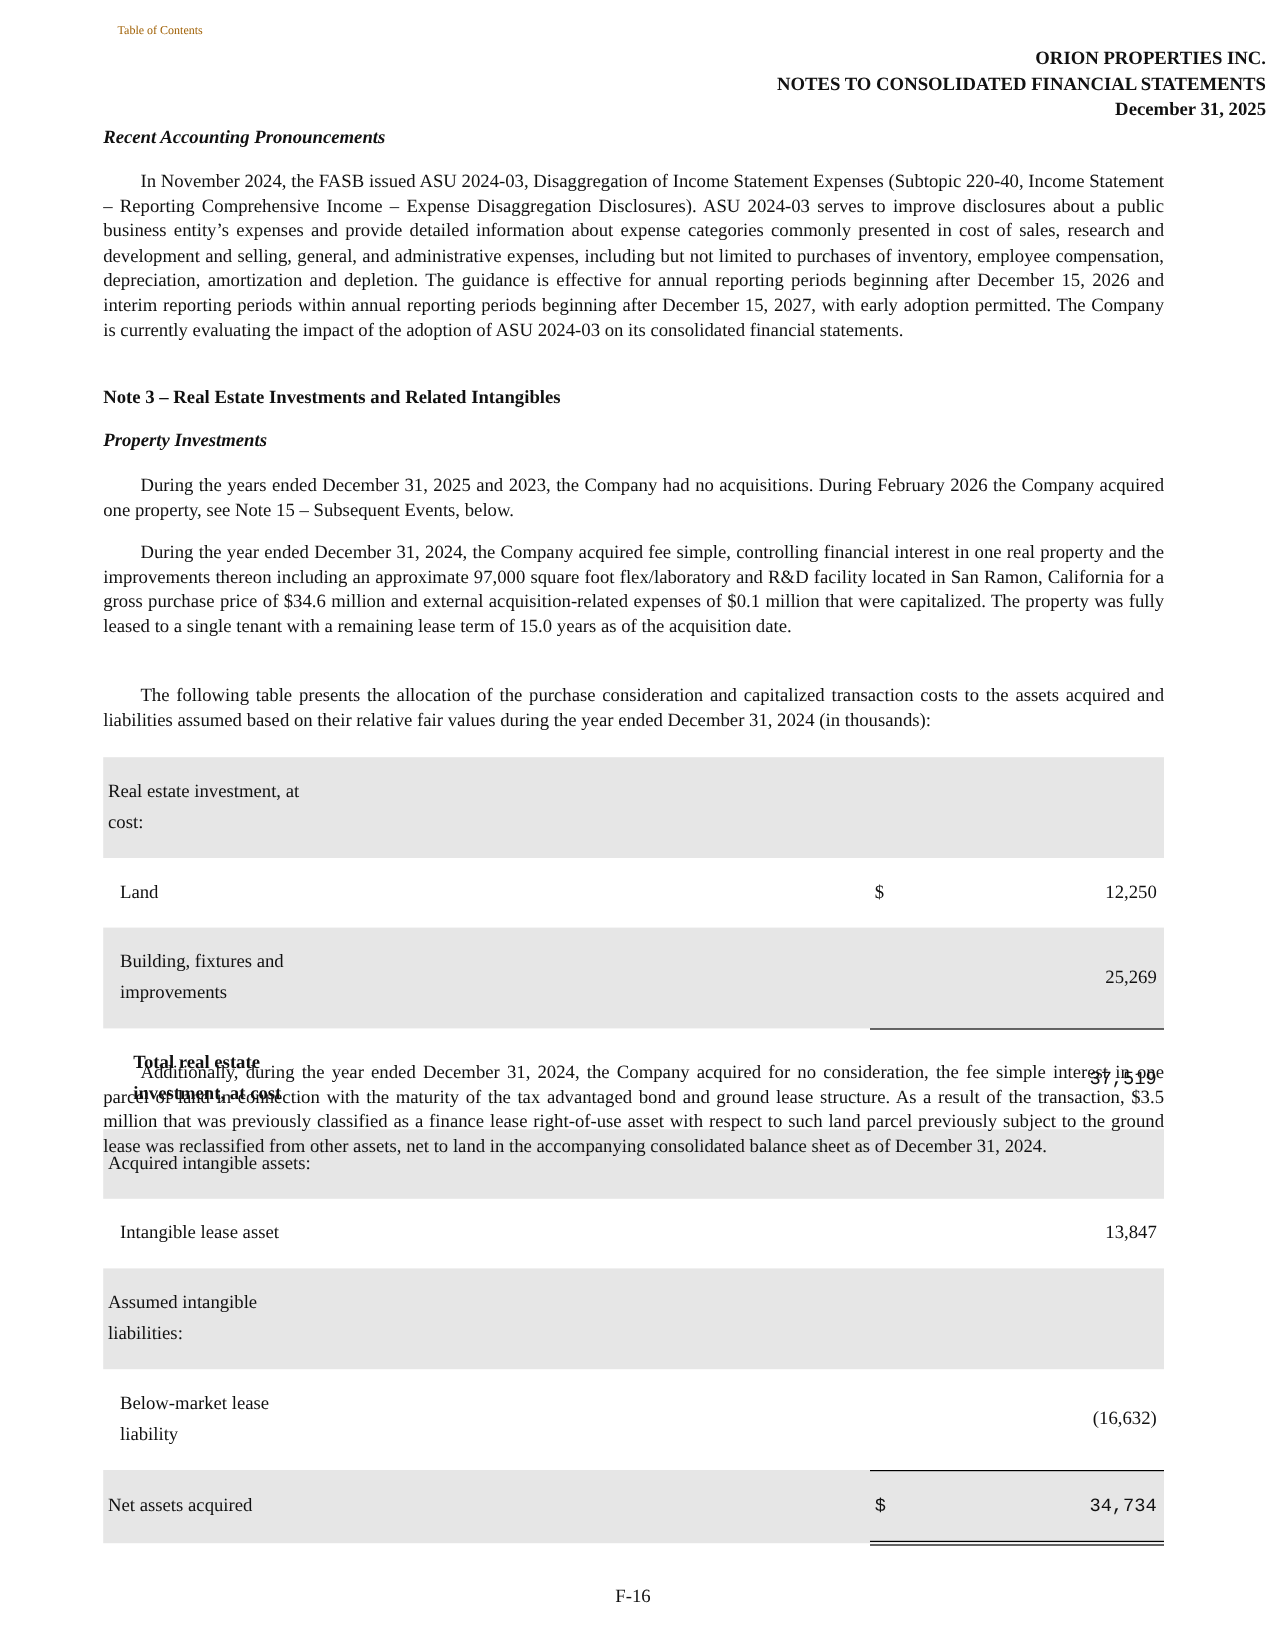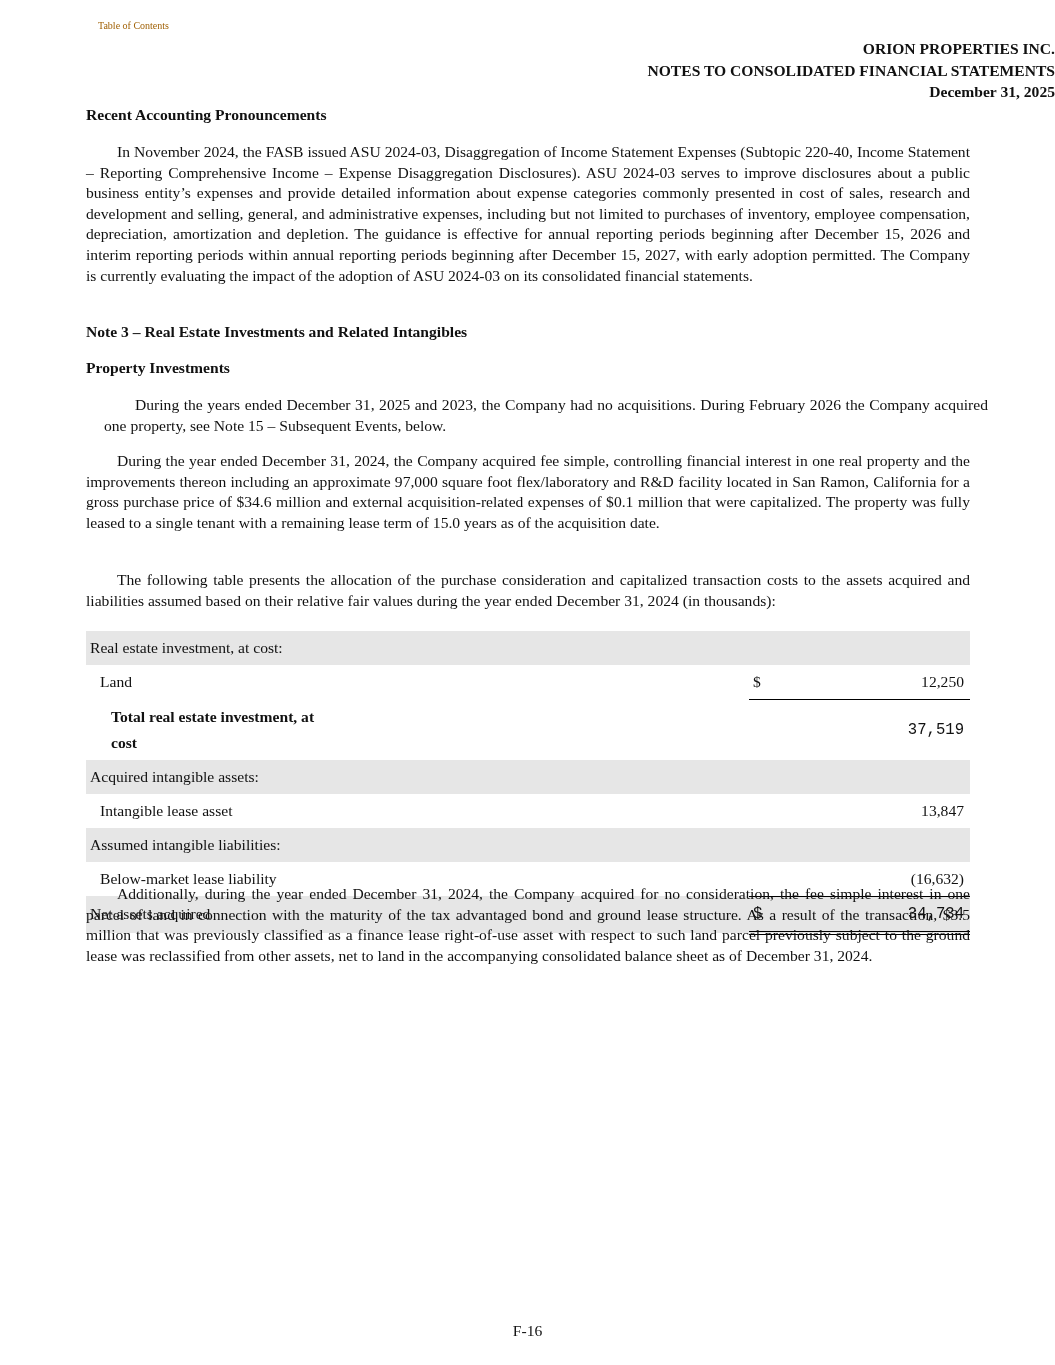--- a/index.html
+++ b/index.html
@@ -4,24 +4,24 @@
 <style>
   html, body { margin: 0; padding: 0; background: #ffffff; }
   body {
     width: 1055px; height: 1365px; position: relative; overflow: hidden;
     font-family: "Liberation Serif", serif; color: #111; font-size: 15.6px;
   }
   .toc { position: absolute; left: 86px; top: 20px; font-size: 10px; color: #a16207; text-decoration: none; margin-left: 12px; }
   .hdr { position: absolute; left: 0; width: 1055px; text-align: right; font-weight: bold; font-size: 15.6px; }
   .content { position: absolute; left: 86px; width: 884px; }
   p.body { margin: 0; text-align: justify; text-indent: 31px; line-height: 20.6px; }
-  .heading-it { font-weight: bold; margin: 0; line-height: 20px; }
+  .heading-it { font-weight: bold; font-style: italic; margin: 0; line-height: 20px; }
   .heading-b { font-weight: bold; margin: 0; line-height: 20px; }
   table.alloc { position: absolute; left: 86px; top: 631px; width: 884px; border-collapse: collapse; }
-  table.alloc td { height: 26px; padding: 4px; line-height: 26px; font-size: 15.6px; }
+  table.alloc td { height: 26px; padding: 16px; line-height: 26px; font-size: 15.6px; }
   table.alloc tr.shade td { background: #e6e6e6; }
   td.label { padding-left: 4px !important; }
   td.ind1 { padding-left: 14px !important; }
   td.ind2 { padding-left: 25px !important; font-weight: bold; }
   td.gap { width: 408px; }
   td.cur { width: 20px; padding-left: 4px !important; }
   td.amt { width: 183px; text-align: right; padding-right: 6px !important; }
   .ul-top td.cur, .ul-top td.amt { border-top: 1.5px solid #000; font-family: Liberation Mono, monospace; }
   .dbl td.cur, .dbl td.amt { border-bottom: 4px double #000; }
   .pagenum { position: absolute; left: 0; width: 1055px; top: 1322px; text-align: center; font-size: 15.6px; }
@@ -40,21 +40,21 @@
 <div class="content" style="top:142px;">
   <p class="body">In November 2024, the FASB issued ASU 2024-03, Disaggregation of Income Statement Expenses (Subtopic 220-40, Income Statement – Reporting Comprehensive Income – Expense Disaggregation Disclosures). ASU 2024-03 serves to improve disclosures about a public business entity’s expenses and provide detailed information about expense categories commonly presented in cost of sales, research and development and selling, general, and administrative expenses, including but not limited to purchases of inventory, employee compensation, depreciation, amortization and depletion. The guidance is effective for annual reporting periods beginning after December 15, 2026 and interim reporting periods within annual reporting periods beginning after December 15, 2027, with early adoption permitted. The Company is currently evaluating the impact of the adoption of ASU 2024-03 on its consolidated financial statements.</p>
 </div>
 
 <div class="content" style="top:322px;">
   <p class="heading-b">Note 3 – Real Estate Investments and Related Intangibles</p>
 </div>
 <div class="content" style="top:358px;">
   <p class="heading-it">Property Investments</p>
 </div>
-<div class="content" style="top:395px;margin-left:18px;">
+<div class="content" style="top:395px;">
   <p class="body">During the years ended December 31, 2025 and 2023, the Company had no acquisitions. During February 2026 the Company acquired one property, see Note 15 – Subsequent Events, below.</p>
 </div>
 <div class="content" style="top:451px;">
   <p class="body">During the year ended December 31, 2024, the Company acquired fee simple, controlling financial interest in one real property and the improvements thereon including an approximate 97,000 square foot flex/laboratory and R&amp;D facility located in San Ramon, California for a gross purchase price of $34.6 million and external acquisition-related expenses of $0.1 million that were capitalized. The property was fully leased to a single tenant with a remaining lease term of 15.0 years as of the acquisition date.</p>
 </div>
 <div class="content" style="top:570px;">
   <p class="body">The following table presents the allocation of the purchase consideration and capitalized transaction costs to the assets acquired and liabilities assumed based on their relative fair values during the year ended December 31, 2024 (in thousands):</p>
 </div>
 
 <table class="alloc">
@@ -63,20 +63,26 @@
     <td class="label">Real estate investment, at cost:</td>
     <td class="gap"></td>
     <td class="cur"></td>
     <td class="amt"></td>
   </tr>
   <tr>
     <td class="ind1">Land</td>
     <td class="gap"></td>
     <td class="cur">$</td>
     <td class="amt">12,250</td>
+  </tr>
+  <tr class="shade">
+    <td class="ind1">Building, fixtures and improvements</td>
+    <td class="gap"></td>
+    <td class="cur"></td>
+    <td class="amt">25,269</td>
   </tr>
   <tr class="ul-top">
     <td class="ind2">Total real estate investment, at cost</td>
     <td class="gap"></td>
     <td class="cur"></td>
     <td class="amt">37,519</td>
   </tr>
   <tr class="shade">
     <td class="label">Acquired intangible assets:</td>
     <td class="gap"></td>

